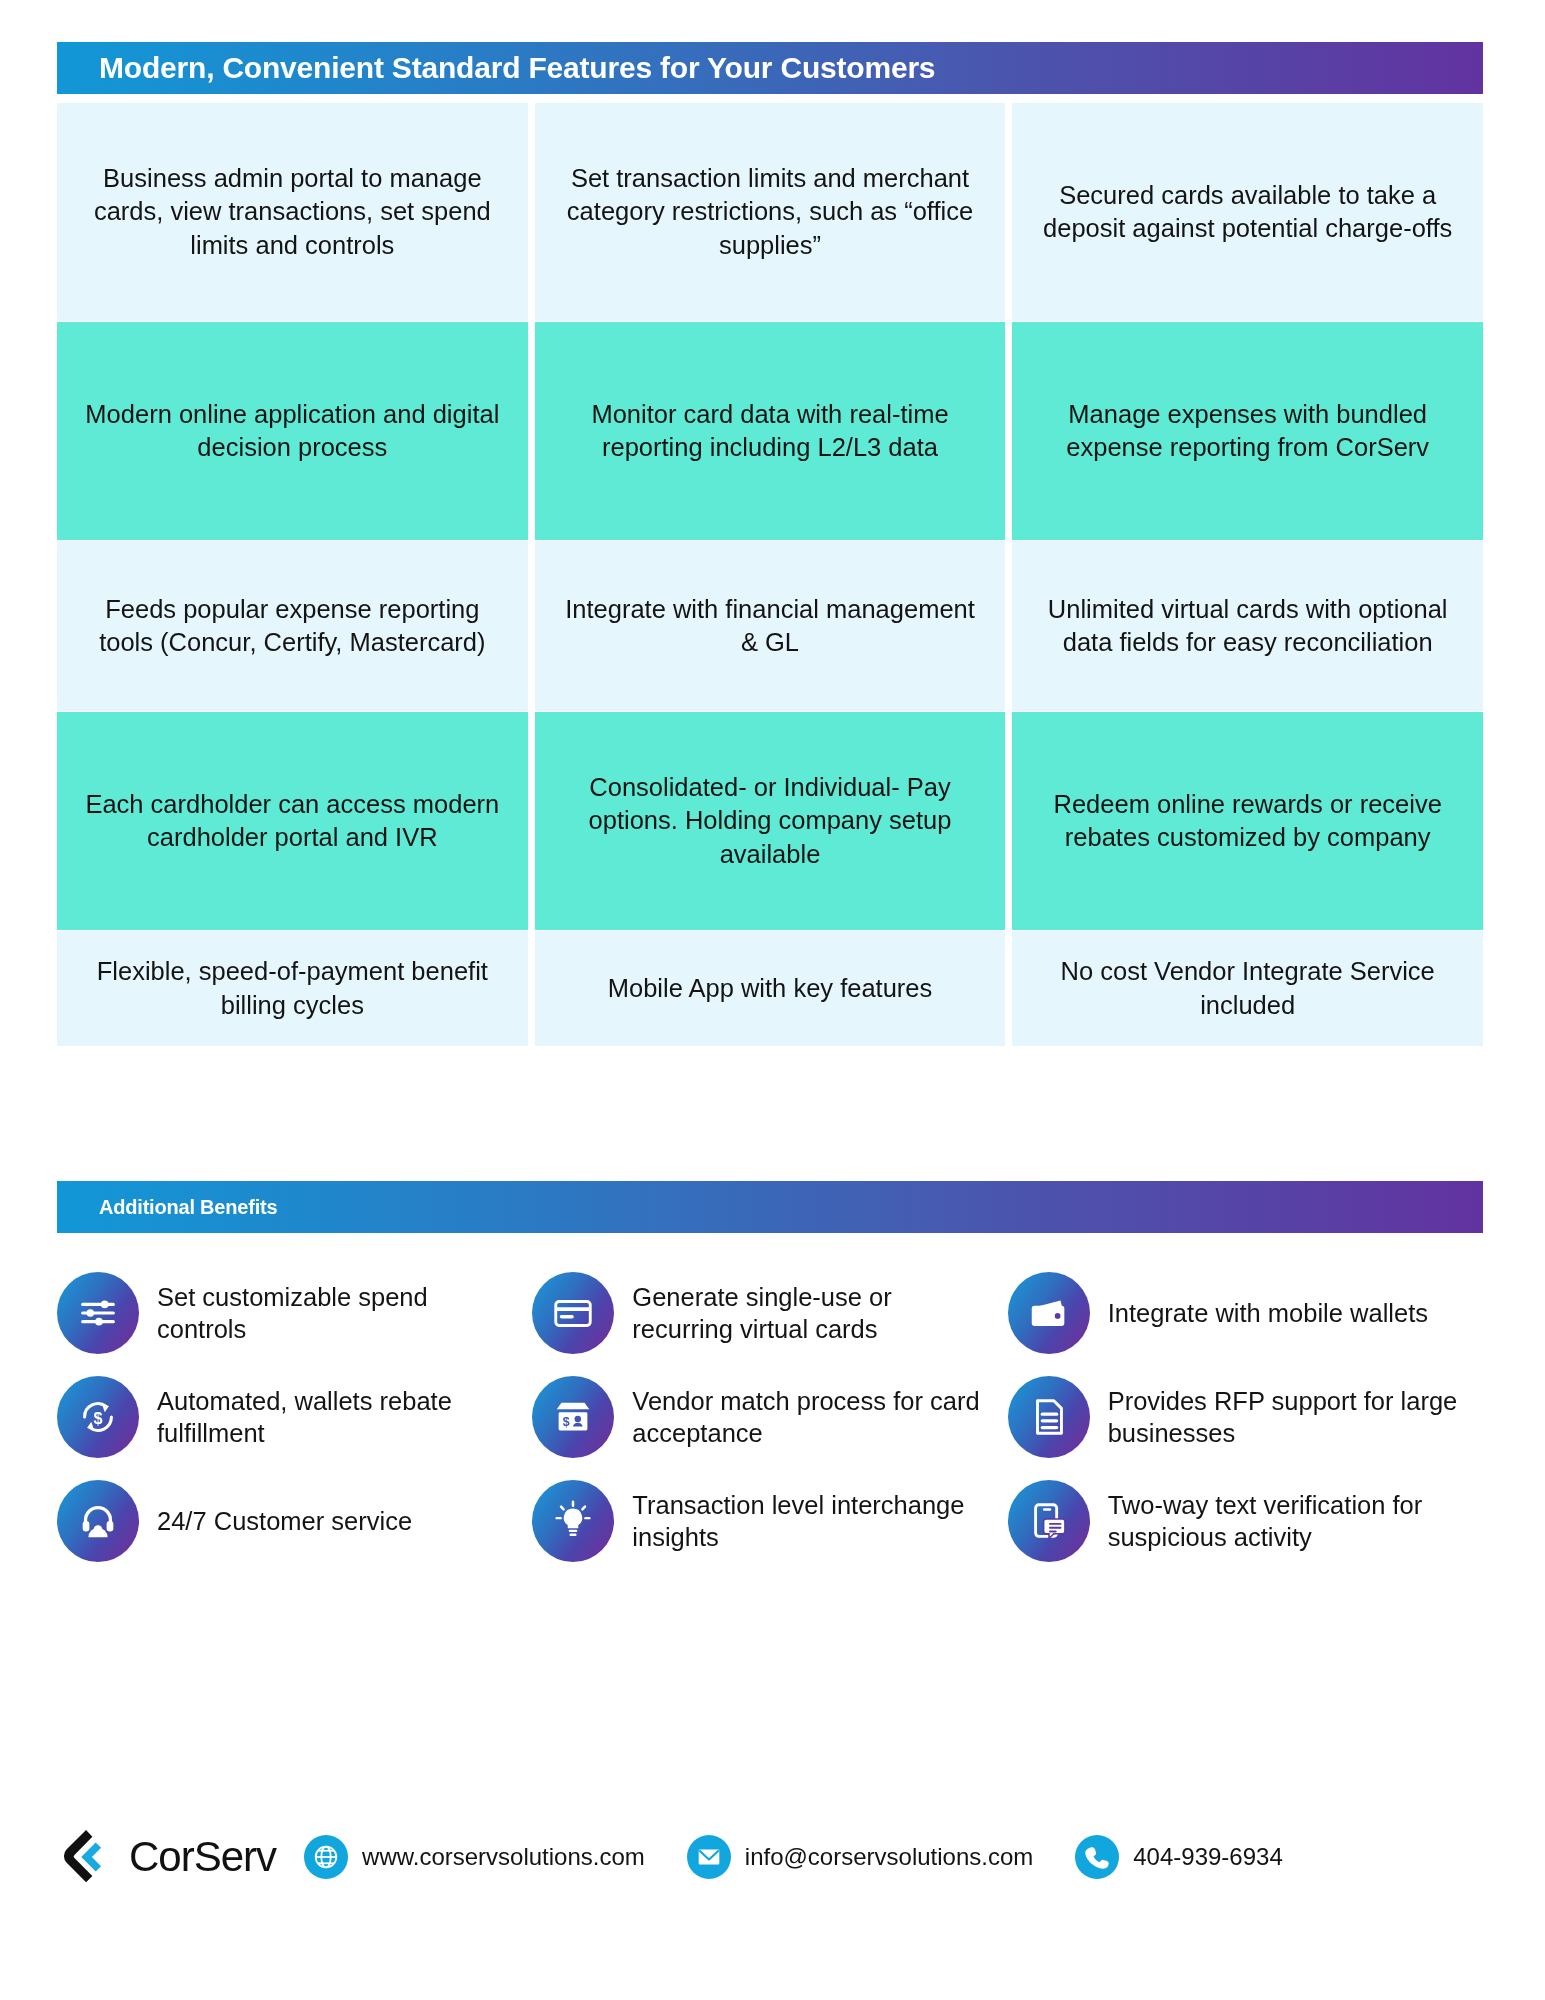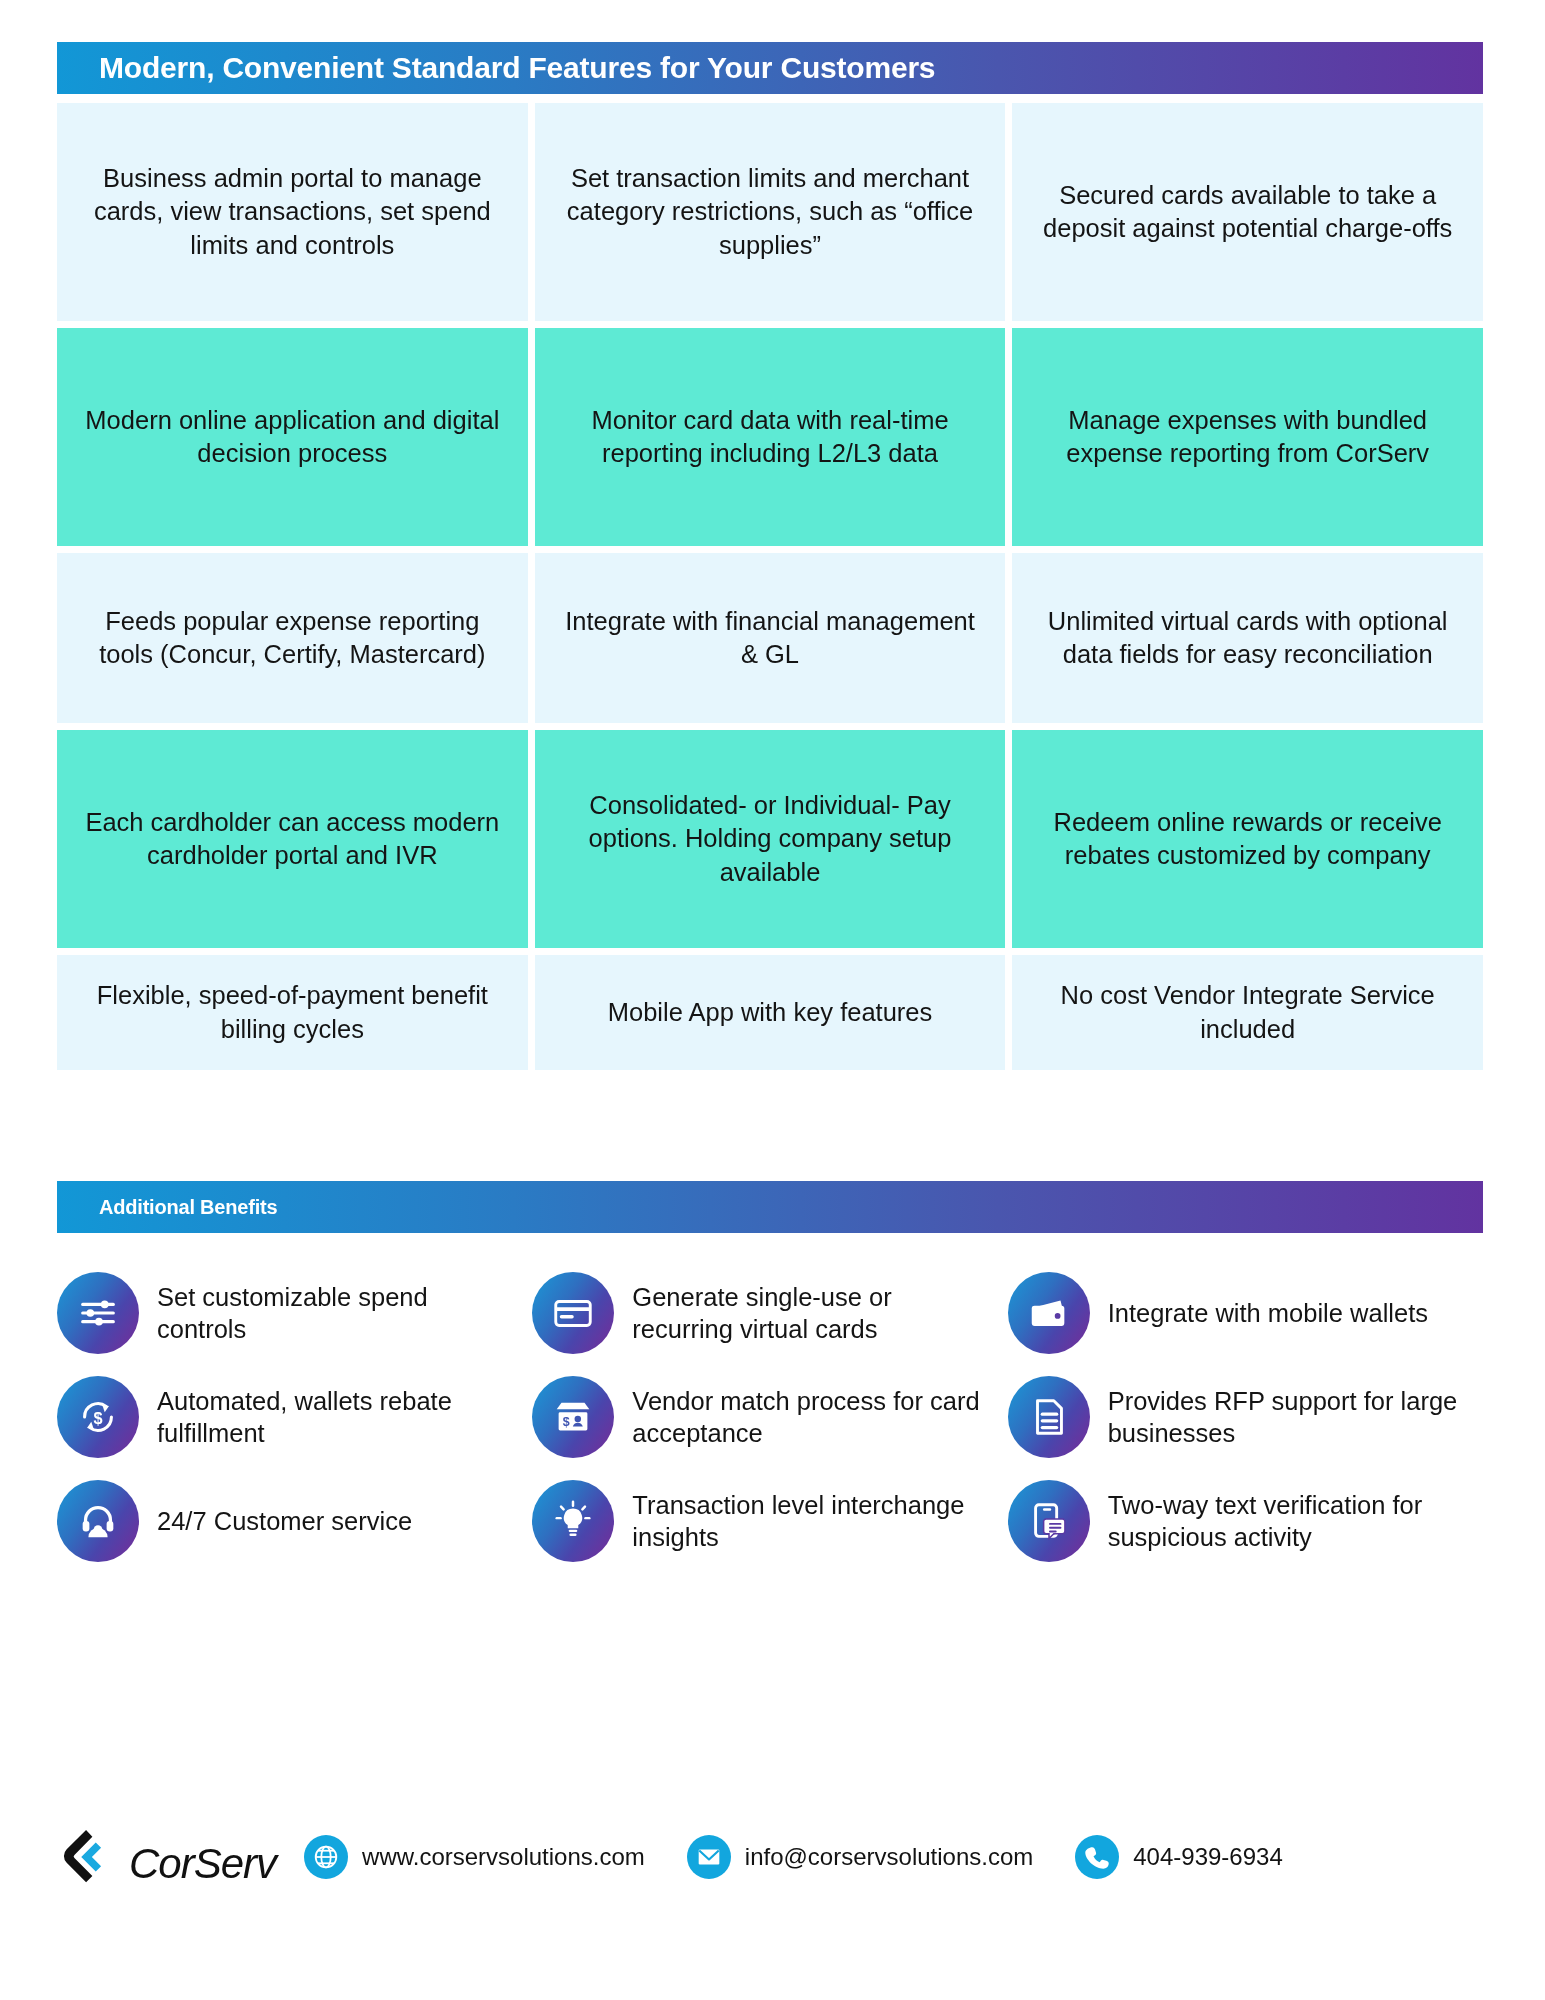--- a/index.html
+++ b/index.html
@@ -33,21 +33,21 @@
     background:linear-gradient(90deg,#1297d6 0%,#2a7bc4 32%,#4a56ae 66%,#6233a0 100%);
   }
   .bar-additional .bar-title { font-size:20px; }
 
   
   .feature-grid {
     position:absolute;
     left:57px; top:103px;
     width:1426px;
   }
-  .feature-row { display:flex; width:100%; gap:7px; margin-bottom:7px; }
+  .feature-row { display:flex; width:100%; gap:7px; margin-bottom:1px; }
   .feature-row.odd  .cell { background:#e6f6fd; }
   .feature-row.even .cell { background:#5eead4; }
   .cell {
     flex:1 1 0;
     display:flex;
     align-items:center;
     justify-content:center;
     text-align:center;
     padding:14px 20px;
     font-size:25.5px;
@@ -91,21 +91,21 @@
   
   .footer {
     position:absolute;
     left:57px; top:1812px;
     width:1426px;
     height:90px;
     display:flex;
     align-items:center;
     gap:0px;
   }
-  .logo-wrap { display:flex; align-items:flex-end; gap:10px; margin-right:28px;font-style:italic; }
+  .logo-wrap { display:flex; align-items:center; gap:10px; margin-right:28px; }
   .logo-mark { width:62px; height:62px; display:block; }
   .logo-text { font-size:42px; font-weight:400; color:#111; letter-spacing:-1px; }
   .contact { display:flex; align-items:center; gap:14px; margin-right:42px; }
   .contact-icon {
     width:44px; height:44px; border-radius:50%;
     background:#12a6de;
     display:flex; align-items:center; justify-content:center;
     flex:0 0 auto;
   }
   .contact-icon svg { width:30px; height:30px; display:block; }

